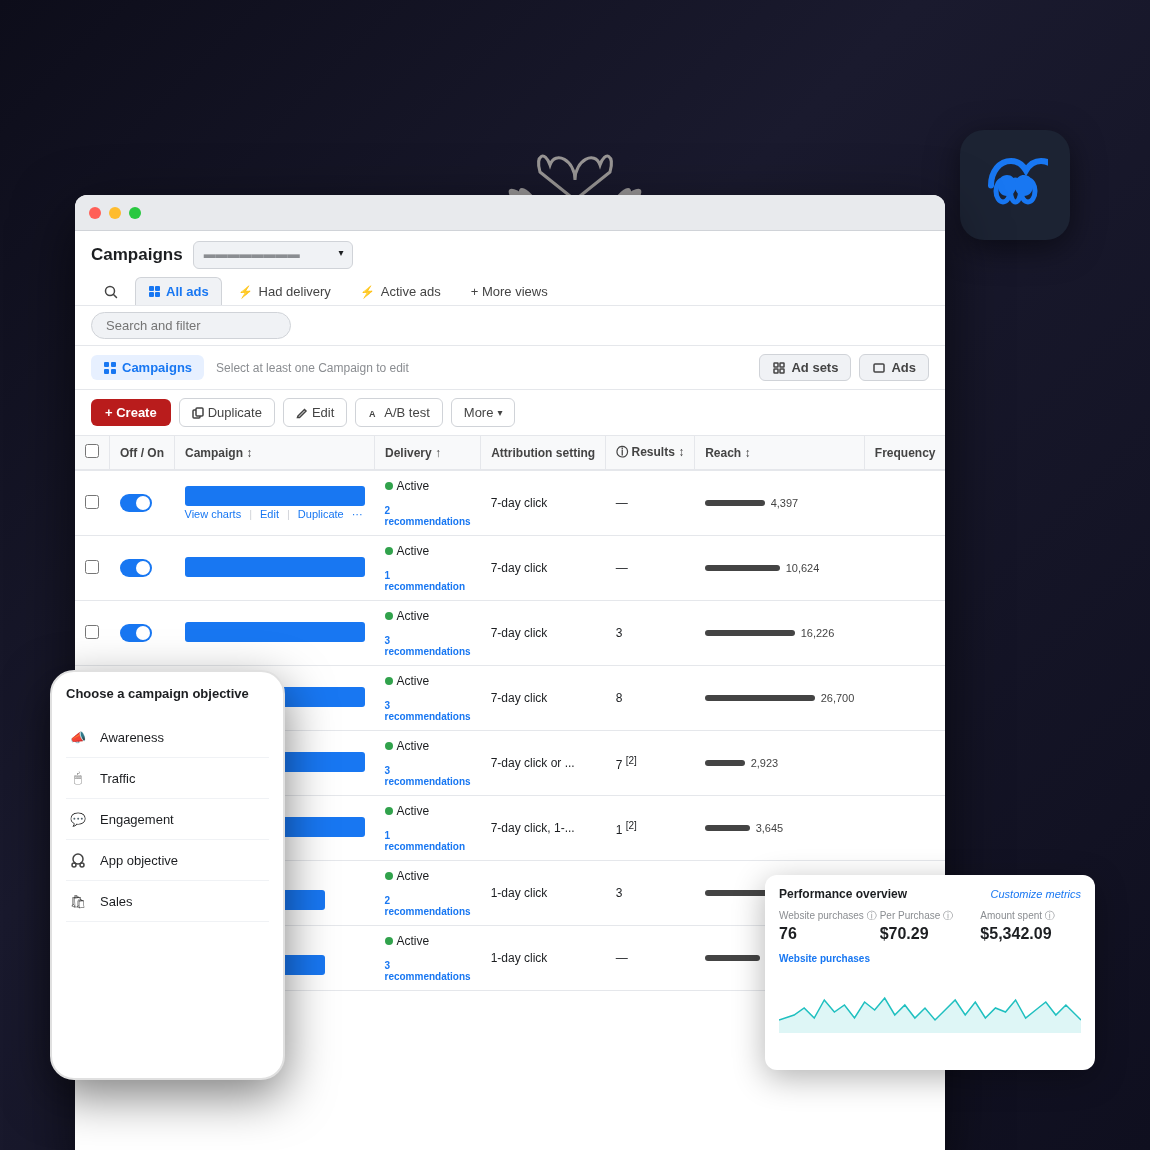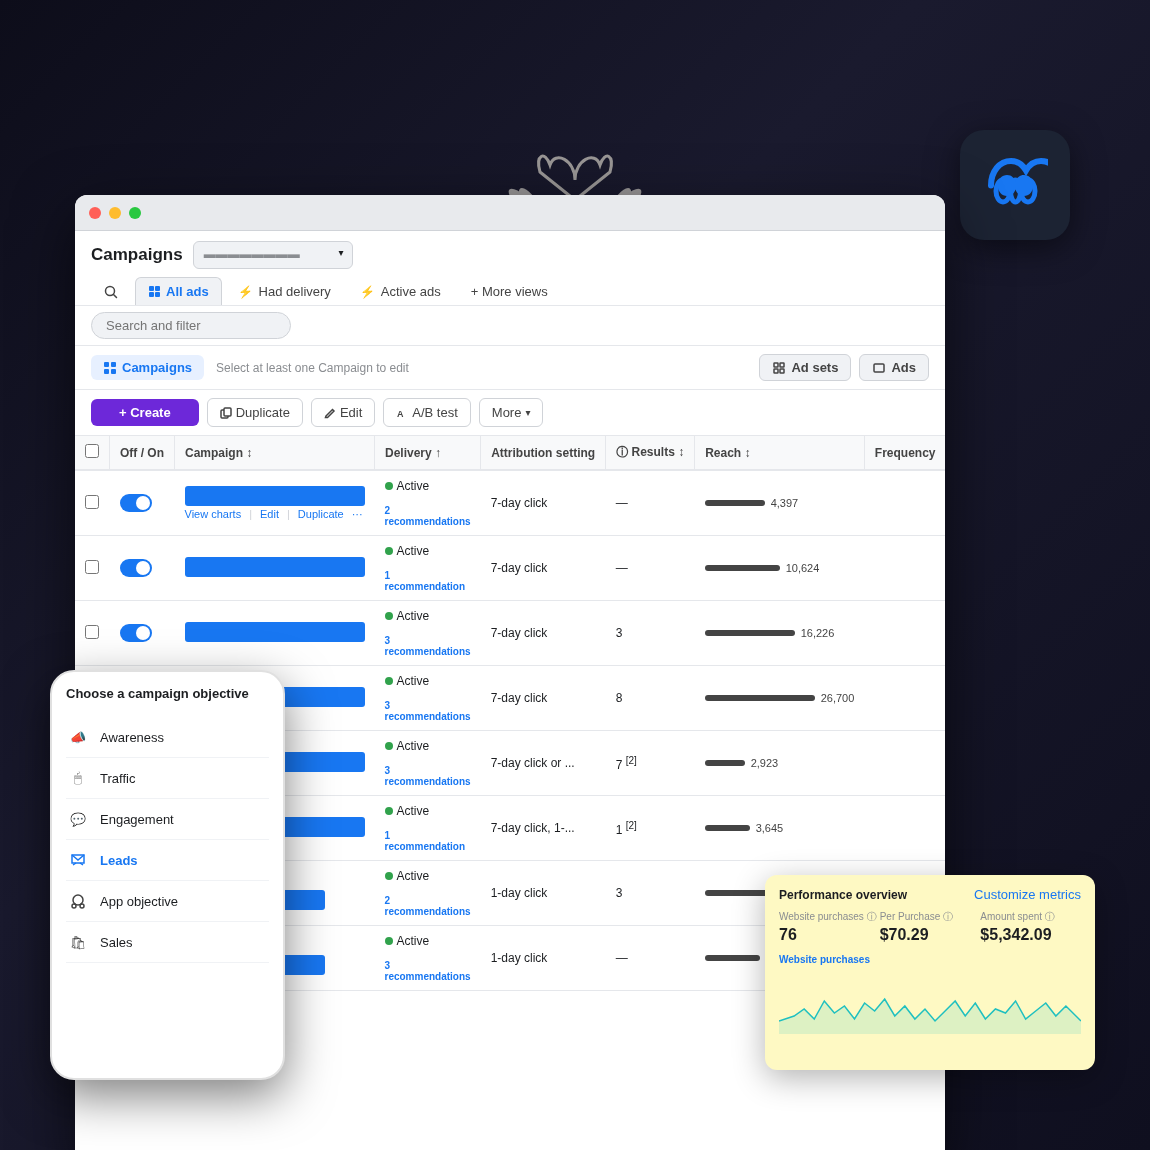--- a/index.html
+++ b/index.html
@@ -210,25 +210,25 @@
     .toolbar {
       display: flex;
       align-items: center;
       gap: 8px;
       padding: 8px 16px;
       background: #fff;
       border-bottom: 1px solid #e5e7eb;
     }
 
     .btn-create {
-      background: #6d28d9;
+      background: #b91c1c;
       color: #fff;
       border: none;
       border-radius: 6px;
-      padding: 6px 28px;
+      padding: 6px 14px;
       font-size: 13px;
       font-weight: 600;
       cursor: pointer;
       display: flex;
       align-items: center;
       gap: 4px;
     }
 
     .btn-secondary {
       background: #fff;
@@ -431,44 +431,45 @@
       color: #1877f2;
     }
 
     
     .perf-overlay {
       position: absolute;
       bottom: 80px;
       right: 55px;
       width: 330px;
       height: 195px;
-      background: #fef9c3;
+      background: #ffffff;
       border-radius: 12px;
       box-shadow: 0 8px 32px rgba(0,0,0,0.3);
       padding: 12px 14px;
       overflow: hidden;
     }
 
     .perf-header {
       display: flex;
       justify-content: space-between;
       align-items: center;
       margin-bottom: 8px;
     }
 
     .perf-title {
       font-size: 12px;
       font-weight: 700;
       color: #1c1e21;
     }
 
     .perf-customize {
-      font-size: 13px;
+      font-size: 11px;
       color: #1877f2;
       cursor: pointer;
+      font-style: italic;
     }
 
     .perf-metrics {
       display: flex;
       margin-bottom: 10px;
     }
 
     .perf-metric {
       flex: 1;
     }
@@ -930,30 +931,20 @@
       <span>Awareness</span>
     </div>
     <div class="objective-item">
       <div class="objective-icon">🖱</div>
       <span>Traffic</span>
     </div>
     <div class="objective-item">
       <div class="objective-icon">💬</div>
       <span>Engagement</span>
     </div>
-    <div class="objective-item selected">
-      <div class="objective-icon">
-        <svg width="18" height="18" viewBox="0 0 18 18" fill="none">
-          <path d="M3 4h12v8H3z" stroke="#1877f2" stroke-width="1.5" fill="none"></path>
-          <path d="M3 4l6 5 6-5" stroke="#1877f2" stroke-width="1.5"></path>
-          <path d="M7 12l-3 2M11 12l3 2" stroke="#1877f2" stroke-width="1.5"></path>
-        </svg>
-      </div>
-      <span style="color:#1877f2;font-weight:600;">Leads</span>
-    </div>
     <div class="objective-item">
       <div class="objective-icon">
         <svg width="18" height="18" viewBox="0 0 18 18" fill="none">
           <circle cx="9" cy="8" r="5" stroke="#444" stroke-width="1.5"></circle>
           <circle cx="5" cy="14" r="2" stroke="#444" stroke-width="1.5"></circle>
           <circle cx="13" cy="14" r="2" stroke="#444" stroke-width="1.5"></circle>
           <line x1="7" y1="12.5" x2="5" y2="12" stroke="#444" stroke-width="1"></line>
           <line x1="11" y1="12.5" x2="13" y2="12" stroke="#444" stroke-width="1"></line>
         </svg>
       </div>

